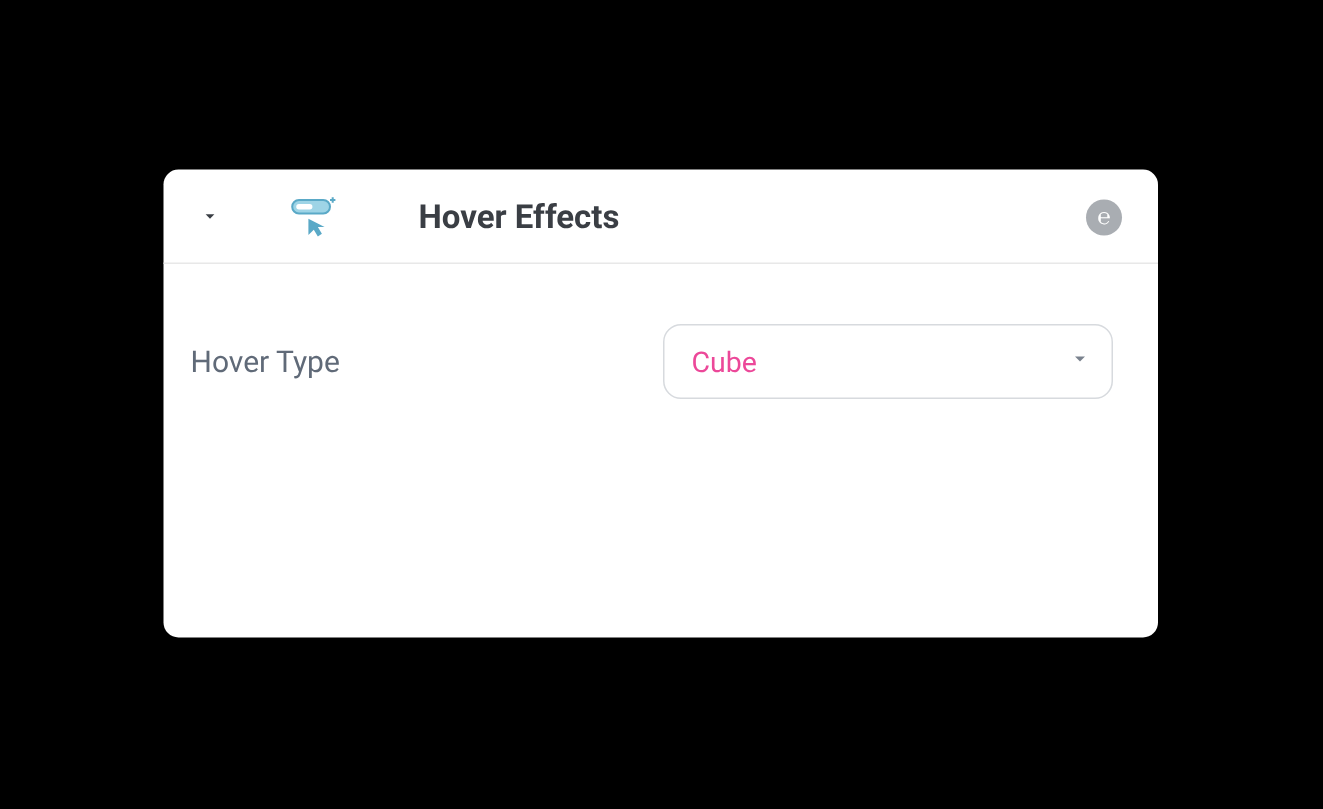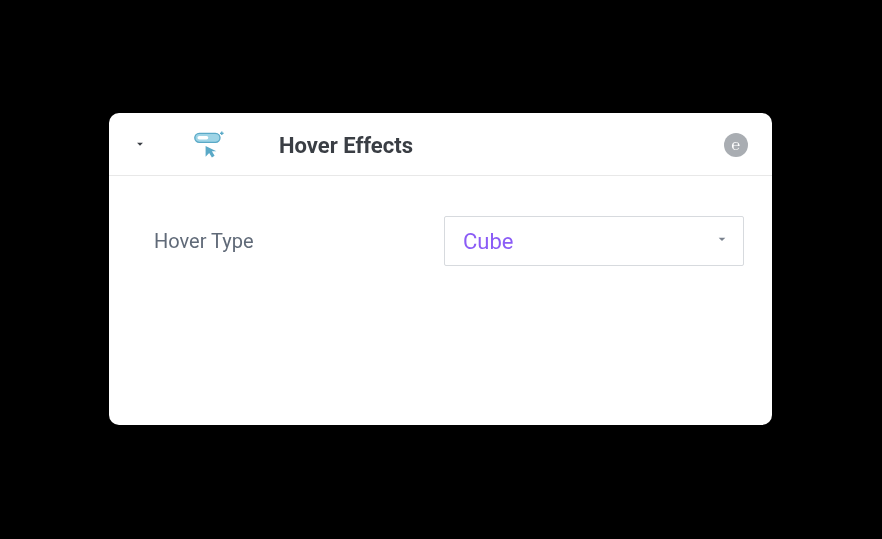--- a/index.html
+++ b/index.html
@@ -77,22 +77,21 @@
       align-items: center;
       justify-content: center;
       color: #ffffff;
       font-size: 15px;
       font-style: italic;
       font-family: Georgia, serif;
       line-height: 1;
     }
     
     .panel-body {
-      padding: 40px 30px 24px 30px;
-      margin-left: 15px;
+      padding: 40px 30px 24px 18px;
     }
     
     .control-row {
       display: flex;
       align-items: center;
       margin-bottom: 32px;
     }
     
     .control-label {
       flex: 0 0 290px;
@@ -111,24 +110,24 @@
     .select-wrapper {
       position: relative;
       width: 300px;
     }
     
     .select-field {
       width: 100%;
       height: 50px;
       padding: 0 44px 0 18px;
       border: 1px solid #d7dade;
-      border-radius: 2px;
-      background: #ffffff;
-      font-size: 22px;
-      color: #8b5cf6;
+      border-radius: 12px;
+      background: #ffffff;
+      font-size: 19px;
+      color: #ec4899;
       display: flex;
       align-items: center;
       cursor: pointer;
     }
     
     .select-chevron {
       position: absolute;
       right: 14px;
       top: 50%;
       transform: translateY(-50%);

